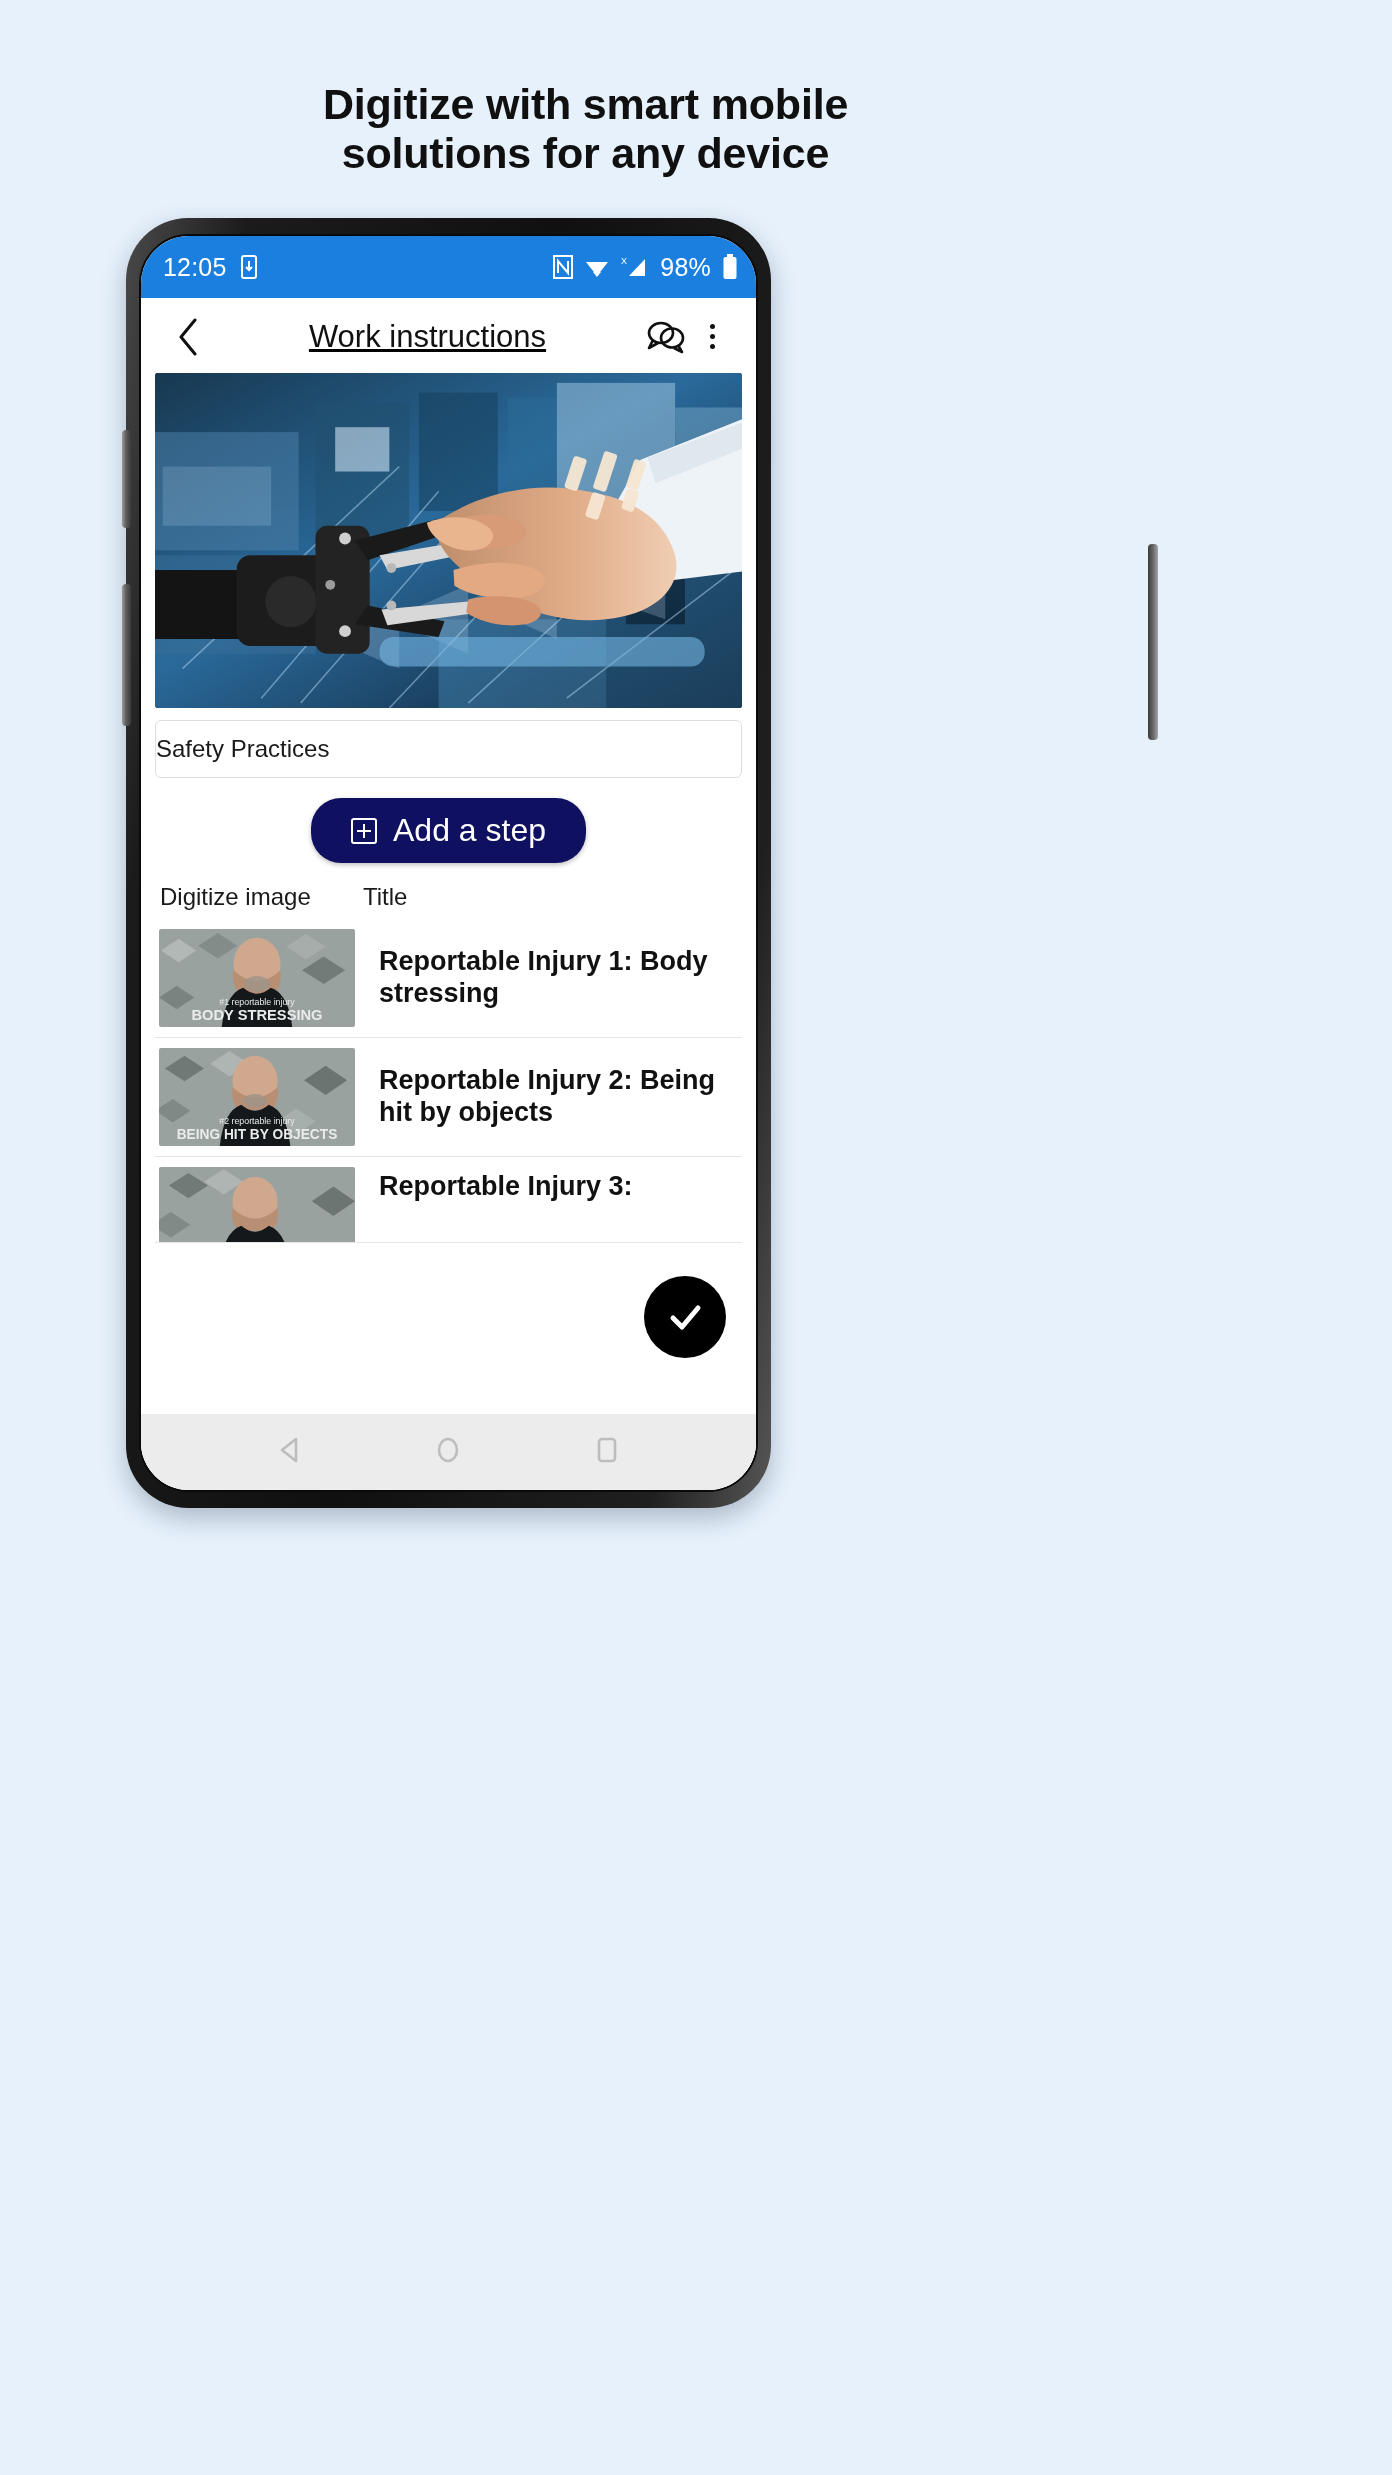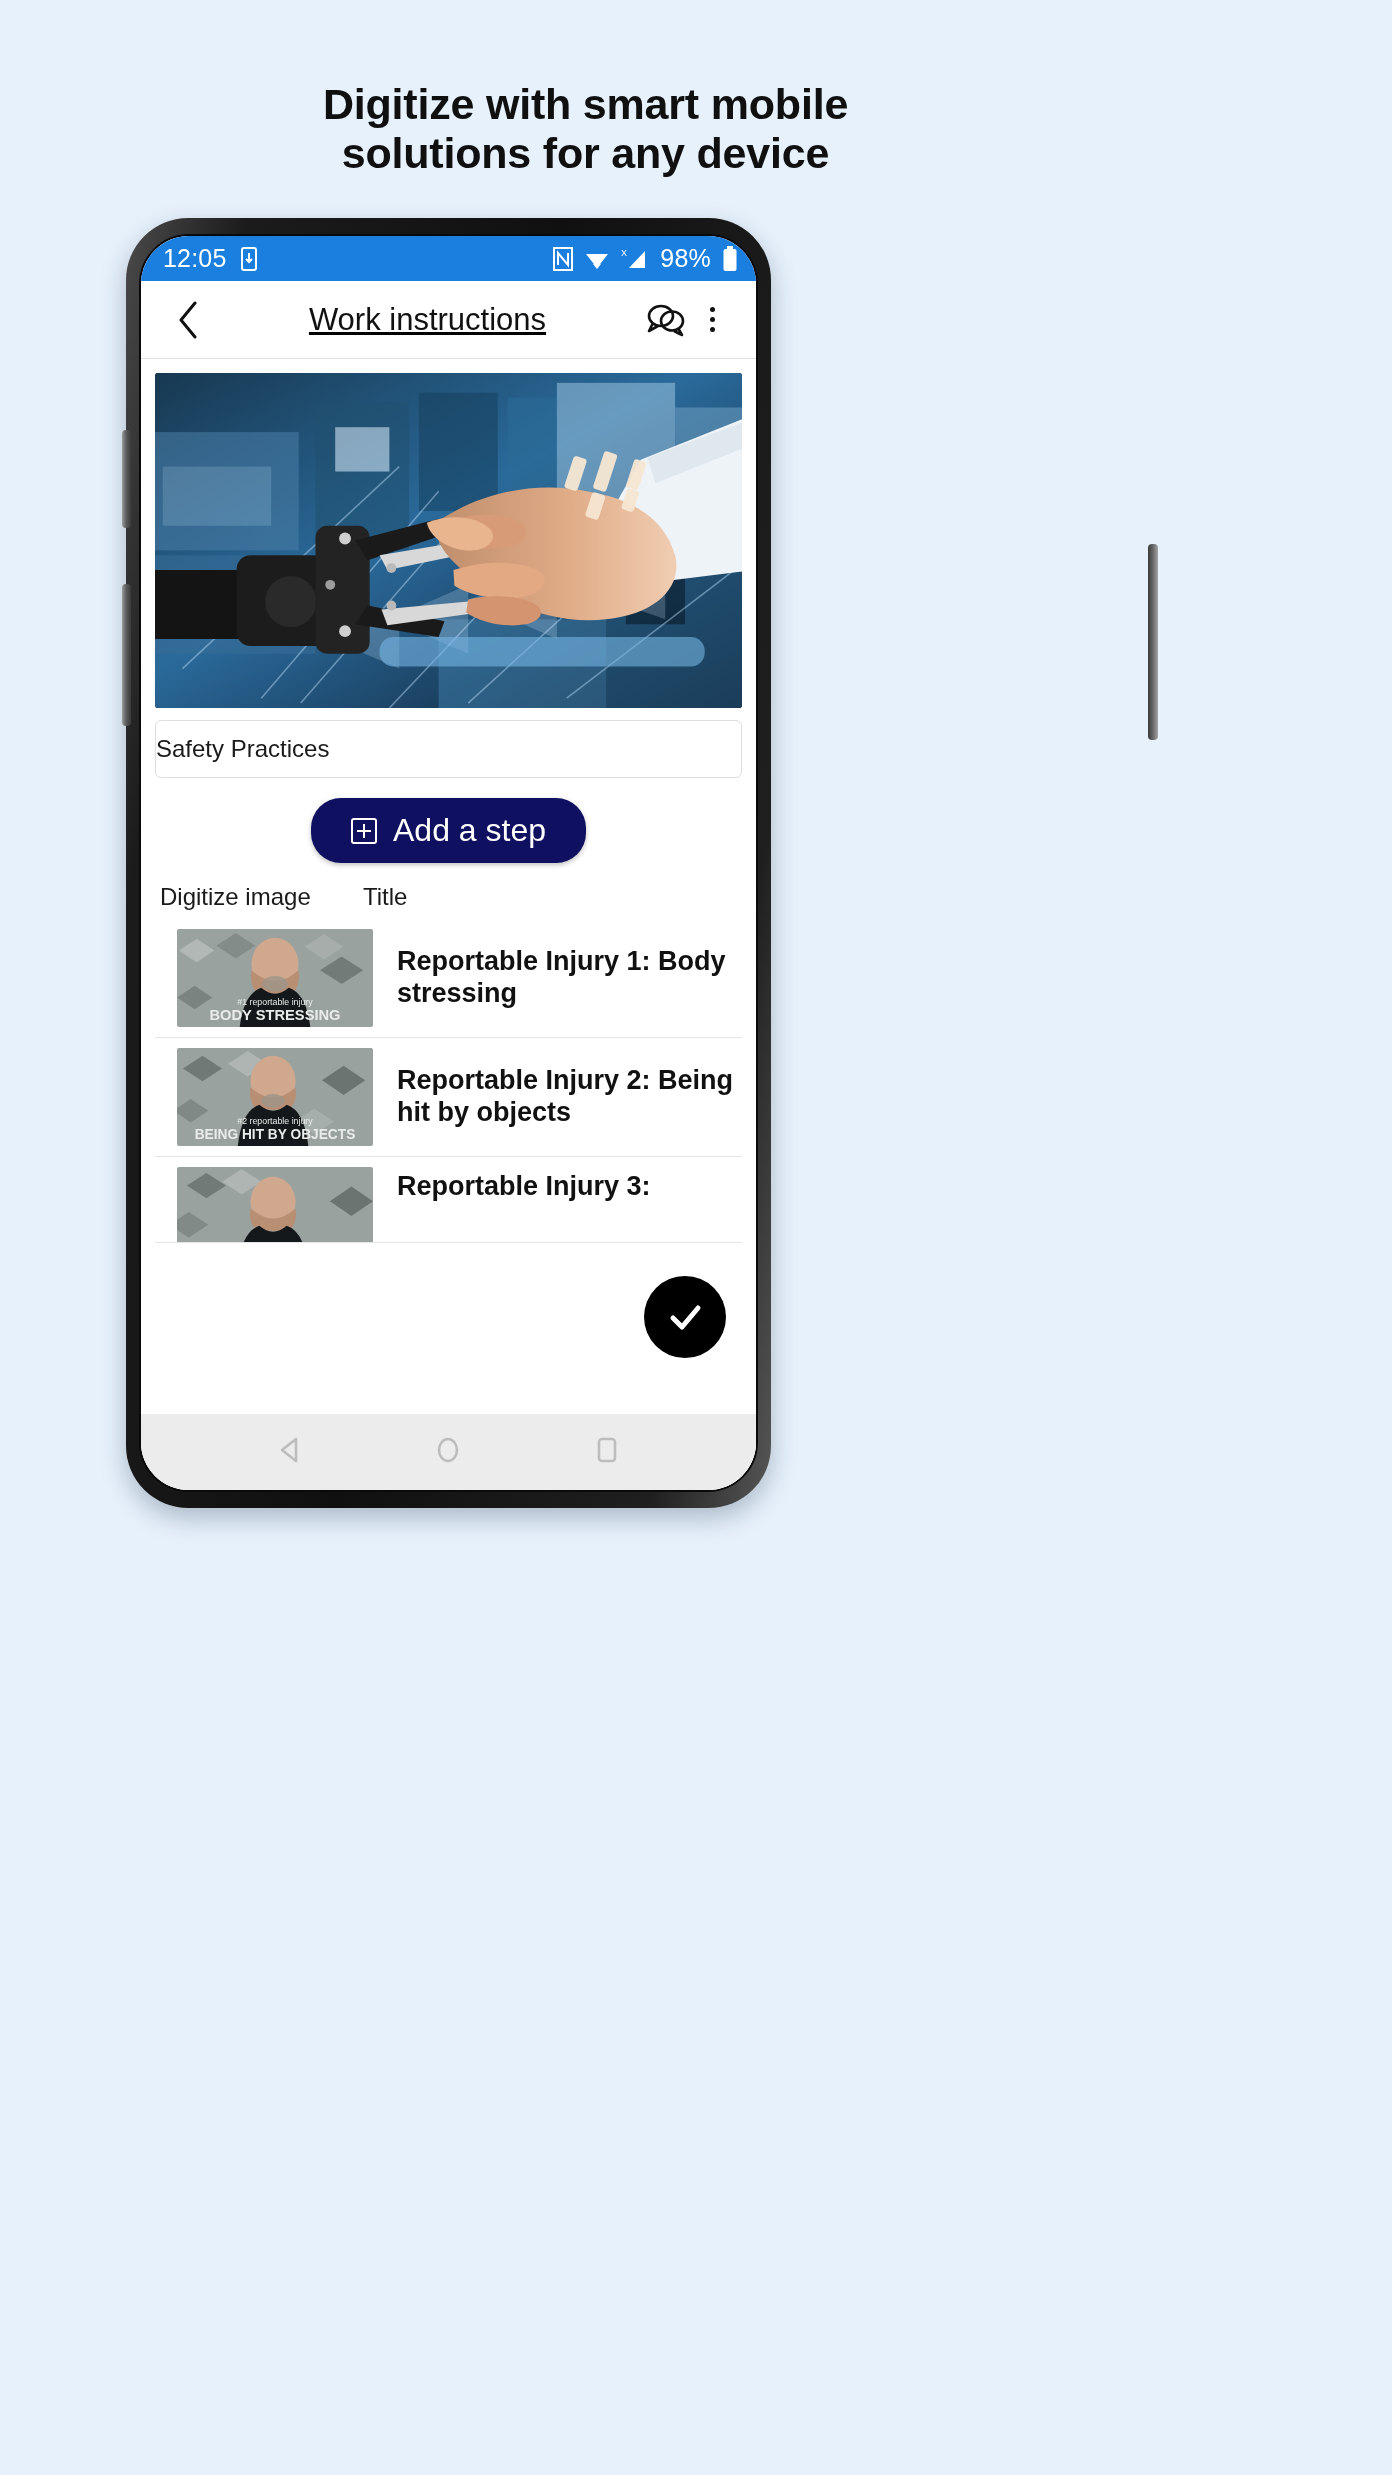--- a/index.html
+++ b/index.html
@@ -55,21 +55,21 @@
     border-radius: 4px;
     background: linear-gradient(90deg, #9d9d9d, #5d5d5d 45%, #3a3a3a);
   }
   .btn-vol-up { left: 122px; top: 430px; width: 9px; height: 98px; }
   .btn-vol-dn { left: 122px; top: 584px; width: 9px; height: 142px; }
   .btn-power  { left: 1148px; top: 544px; width: 10px; height: 196px;
                 background: linear-gradient(90deg, #3a3a3a, #6d6d6d 55%, #a5a5a5); }
 
   
   .status-bar {
-    height: 45px;
+    height: 62px;
     background: #1b7fe0;
     display: flex;
     align-items: center;
     padding: 0 18px 0 22px;
     color: #ffffff;
     font-size: 25px;
     letter-spacing: 0.2px;
   }
   .status-left { display: flex; align-items: center; gap: 14px; }
   .status-right { margin-left: auto; display: flex; align-items: center; gap: 11px; }
@@ -179,21 +179,21 @@
     padding: 10px 0;
     min-height: 86px;
   }
   .thumb {
     width: 196px;
     height: 98px;
     flex: none;
     border-radius: 2px;
     overflow: hidden;
     position: relative;
-    margin-left: 22px;
+    margin-left: 4px;
   }
   .thumb svg { display: block; width: 100%; height: 100%; }
   .row-title {
     padding-left: 24px;
     font-size: 27px;
     font-weight: bold;
     line-height: 1.18;
     color: #111111;
   }
 

